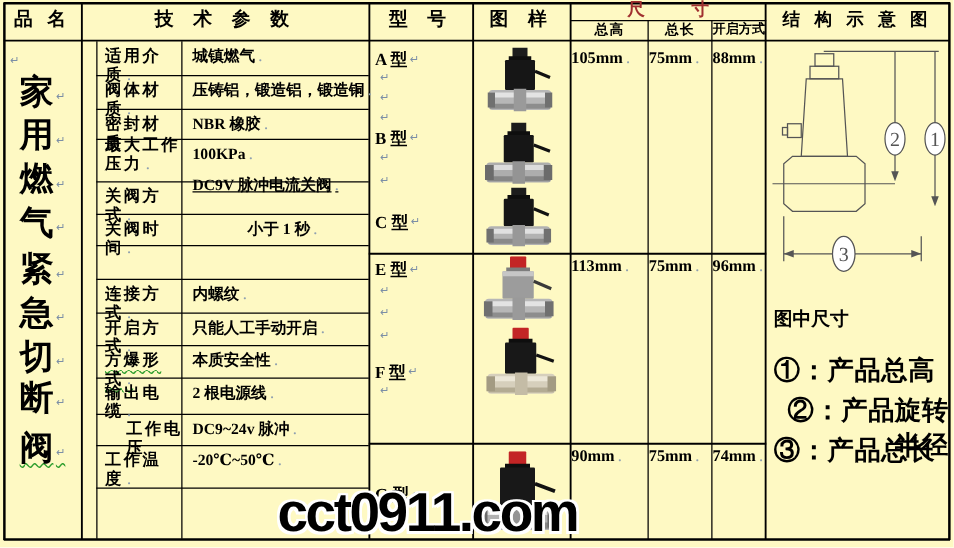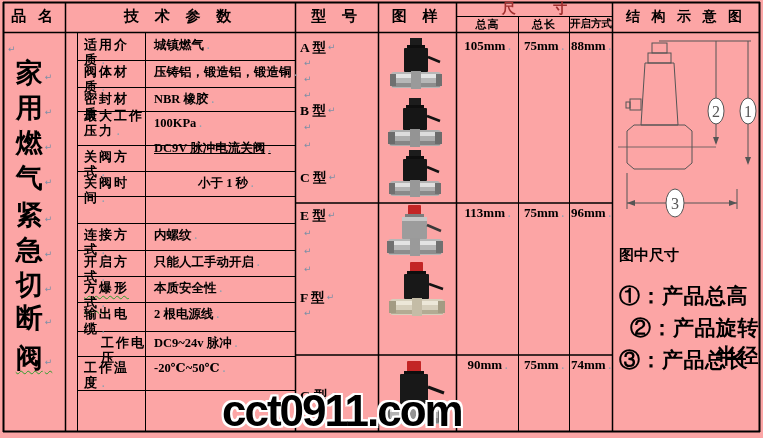--- a/index.html
+++ b/index.html
@@ -1,32 +1,32 @@
 <!DOCTYPE html>
 <html><head>
 <meta charset="utf-8">
 <style>
   html,body{margin:0;padding:0;background:#fff;}
   .stage{
-    position:relative;width:763px;height:438px;background:#fca5a5;overflow:hidden;
+    position:relative;width:763px;height:438px;background:#fef9c3;overflow:hidden;
     font-family:"Liberation Serif","DejaVu Serif",serif;color:#000;
   }
   .grid{position:absolute;left:0;top:0;z-index:5;}
   .cell{position:absolute;font-weight:bold;z-index:6;line-height:1.15;}
   .hdr{display:flex;align-items:center;justify-content:center;font-size:15px;letter-spacing:6px;}
   .hdr-size{color:#a03030;letter-spacing:0;word-spacing:34px;font-size:14px;}
   .hdr-sub{font-size:11px;letter-spacing:1px;display:flex;align-items:center;justify-content:center;}
   .hdr-sub.tight{font-size:10.5px;letter-spacing:0;}
   .hdr-struct{letter-spacing:4px;font-size:14px;}
   .plabel{left:77px;width:61px;padding:5px 0 0 7px;font-size:13px;letter-spacing:2px;}
   .pvalue{left:145px;width:141px;padding:5px 0 0 9px;font-size:12.5px;white-space:nowrap;}
   .squiggle{text-decoration:underline wavy #2e9e2e 1px;text-underline-offset:3px;}
   .pchar{left:3px;width:62px;text-align:center;font-size:27px;line-height:1;}
   .model{left:300px;width:70px;font-size:13.5px;}
-  .dim{text-align:center;font-size:13px;}
+  .dim{font-size:13px;}
   .pm::after{content:"\21B5";color:#7c8fa6;font-size:9px;font-weight:normal;
     font-family:"DejaVu Sans",sans-serif;margin-left:2px;vertical-align:2px;}
   .em::after{content:".";color:#8fa0b0;font-size:10px;margin-left:3px;}
   .pilcrow{position:absolute;z-index:6;font-size:9px;color:#7c8fa6;font-family:"DejaVu Sans",sans-serif;}
   .pilcrow::after{content:"\21B5";}
   .valve{position:absolute;z-index:10;}
   .notes{position:absolute;left:619px;width:140px;z-index:6;font-weight:bold;}
   .note-title{font-size:15px;}
   .note-item{font-size:21px;letter-spacing:0.5px;}
   .watermark{

